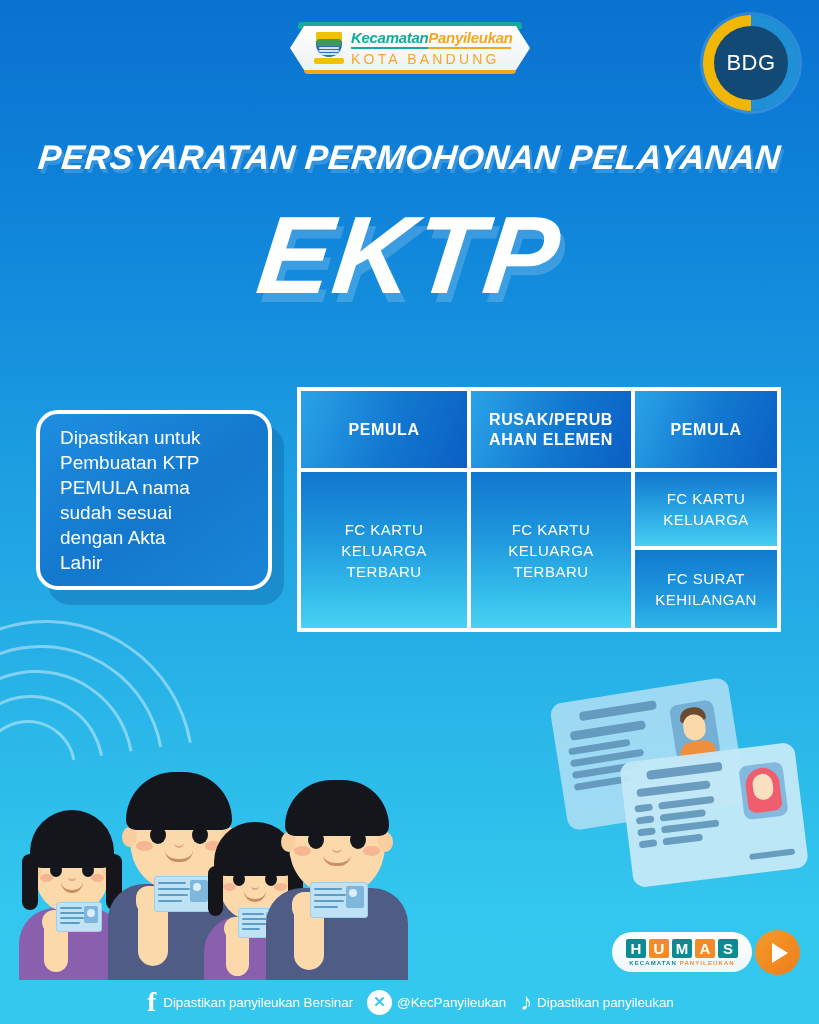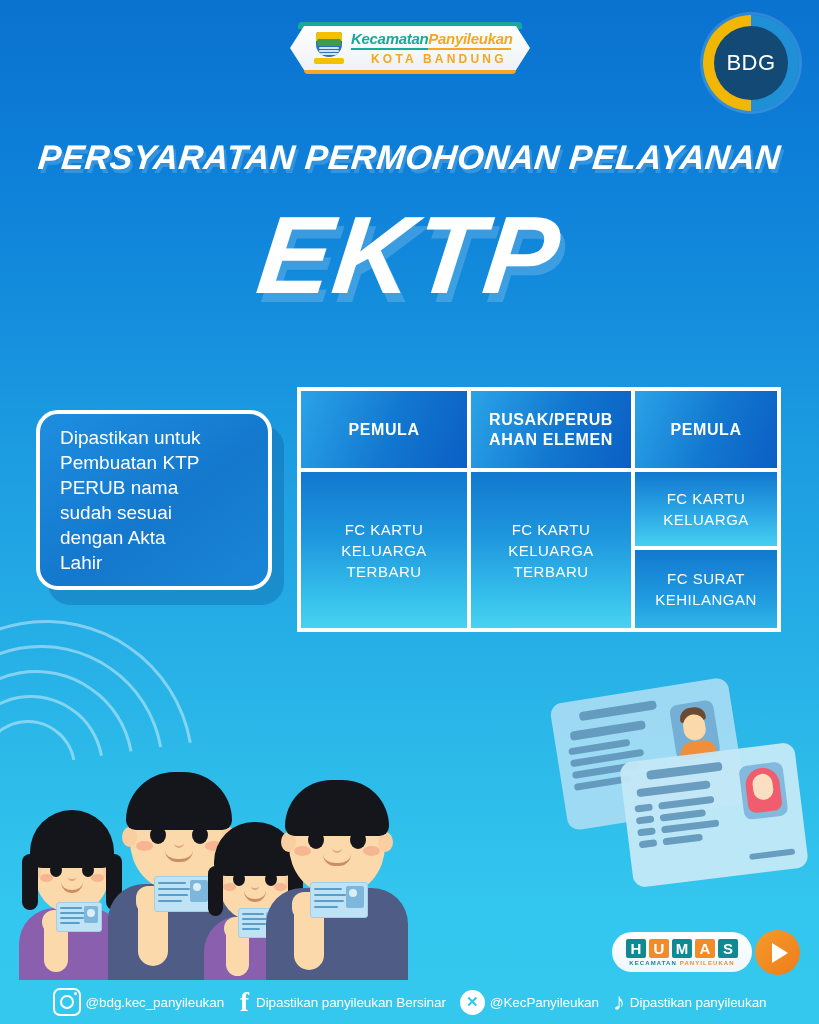--- a/index.html
+++ b/index.html
@@ -41,21 +41,21 @@
   #emblem .shield .green{position:absolute;left:1px;top:7px;width:24px;height:7px;background:#3f9b52;border-radius:2px;}
   #emblem .shield .w1,#emblem .shield .w2,#emblem .shield .w3{
     position:absolute;left:3px;width:20px;height:2px;background:#cfe4f5;border-radius:2px;}
   #emblem .shield .w1{top:15px;} #emblem .shield .w2{top:18px;} #emblem .shield .w3{top:21px;}
   #emblem .ribbon{position:absolute;left:0;bottom:0;width:30px;height:6px;background:#f2c200;border-radius:2px;}
   #logo-text{margin-left:7px;display:flex;flex-direction:column;justify-content:center;}
   #logo-line1{font-size:15px;font-style:italic;font-weight:bold;letter-spacing:-0.3px;line-height:16px;white-space:nowrap;}
   #logo-line1 .kec{color:#17a99a;}
   #logo-line1 .pan{color:#f5a623;}
   #logo-underline{height:2px;width:160px;background:linear-gradient(90deg,#17a99a 0 48%,#f5a623 48% 100%);margin-top:1px;}
-  #logo-line2{font-size:12px;font-weight:bold;letter-spacing:3.2px;color:#f5a623;margin-top:2px;white-space:nowrap;margin-left:20px;}
+  #logo-line2{font-size:14px;font-weight:normal;letter-spacing:3.2px;color:#f5a623;margin-top:2px;white-space:nowrap;}
 
   
   #bdg{
     position:absolute;left:703px;top:15px;width:96px;height:96px;border-radius:50%;
     background:conic-gradient(from 180deg,#f2b705 0deg 180deg,#1f8fd6 180deg 360deg);
     box-shadow:0 0 0 3px rgba(255,255,255,0.15);
   }
   #bdg .inner{
     position:absolute;left:11px;top:11px;width:74px;height:74px;border-radius:50%;
     background:#134a75;display:flex;align-items:center;justify-content:center;
@@ -239,21 +239,21 @@
       </div>
   </div>
 
   <div id="title-main">PERSYARATAN PERMOHONAN PELAYANAN</div>
   <div id="title-ektp">EKTP</div>
 
   <div id="note-shadow"></div>
   <div id="note-card">
     <div id="note-text">Dipastikan untuk
 Pembuatan KTP
-PERUB nama
+PEMULA nama
 sudah sesuai
 dengan Akta
 Lahir</div>
   </div>
 
   <div id="table">
     <div class="tcol c1">
       <div class="head">PEMULA</div>
       <div class="body tall">FC KARTU
 KELUARGA
@@ -440,24 +440,20 @@
       <span class="t">S</span>
     </div>
     <div id="humas-sub"><span class="a">KECAMATAN </span><span class="b">PANYILEUKAN</span></div>
   </div>
   <div id="play">
       <div class="tri"></div>
     </div>
 
   <div id="footer">
     <div class="social">
-      <span class="ic ic-ig"></span>
-      <span class="lbl">@bdg.kec_panyileukan</span>
-    </div>
-    <div class="social">
       <span class="ic ic-fb">f</span>
       <span class="lbl">Dipastikan panyileukan Bersinar</span>
     </div>
     <div class="social">
       <span class="ic ic-x">✕</span>
       <span class="lbl">@KecPanyileukan</span>
     </div>
     <div class="social">
       <span class="ic ic-tt">♪</span>
       <span class="lbl">Dipastikan panyileukan</span>

